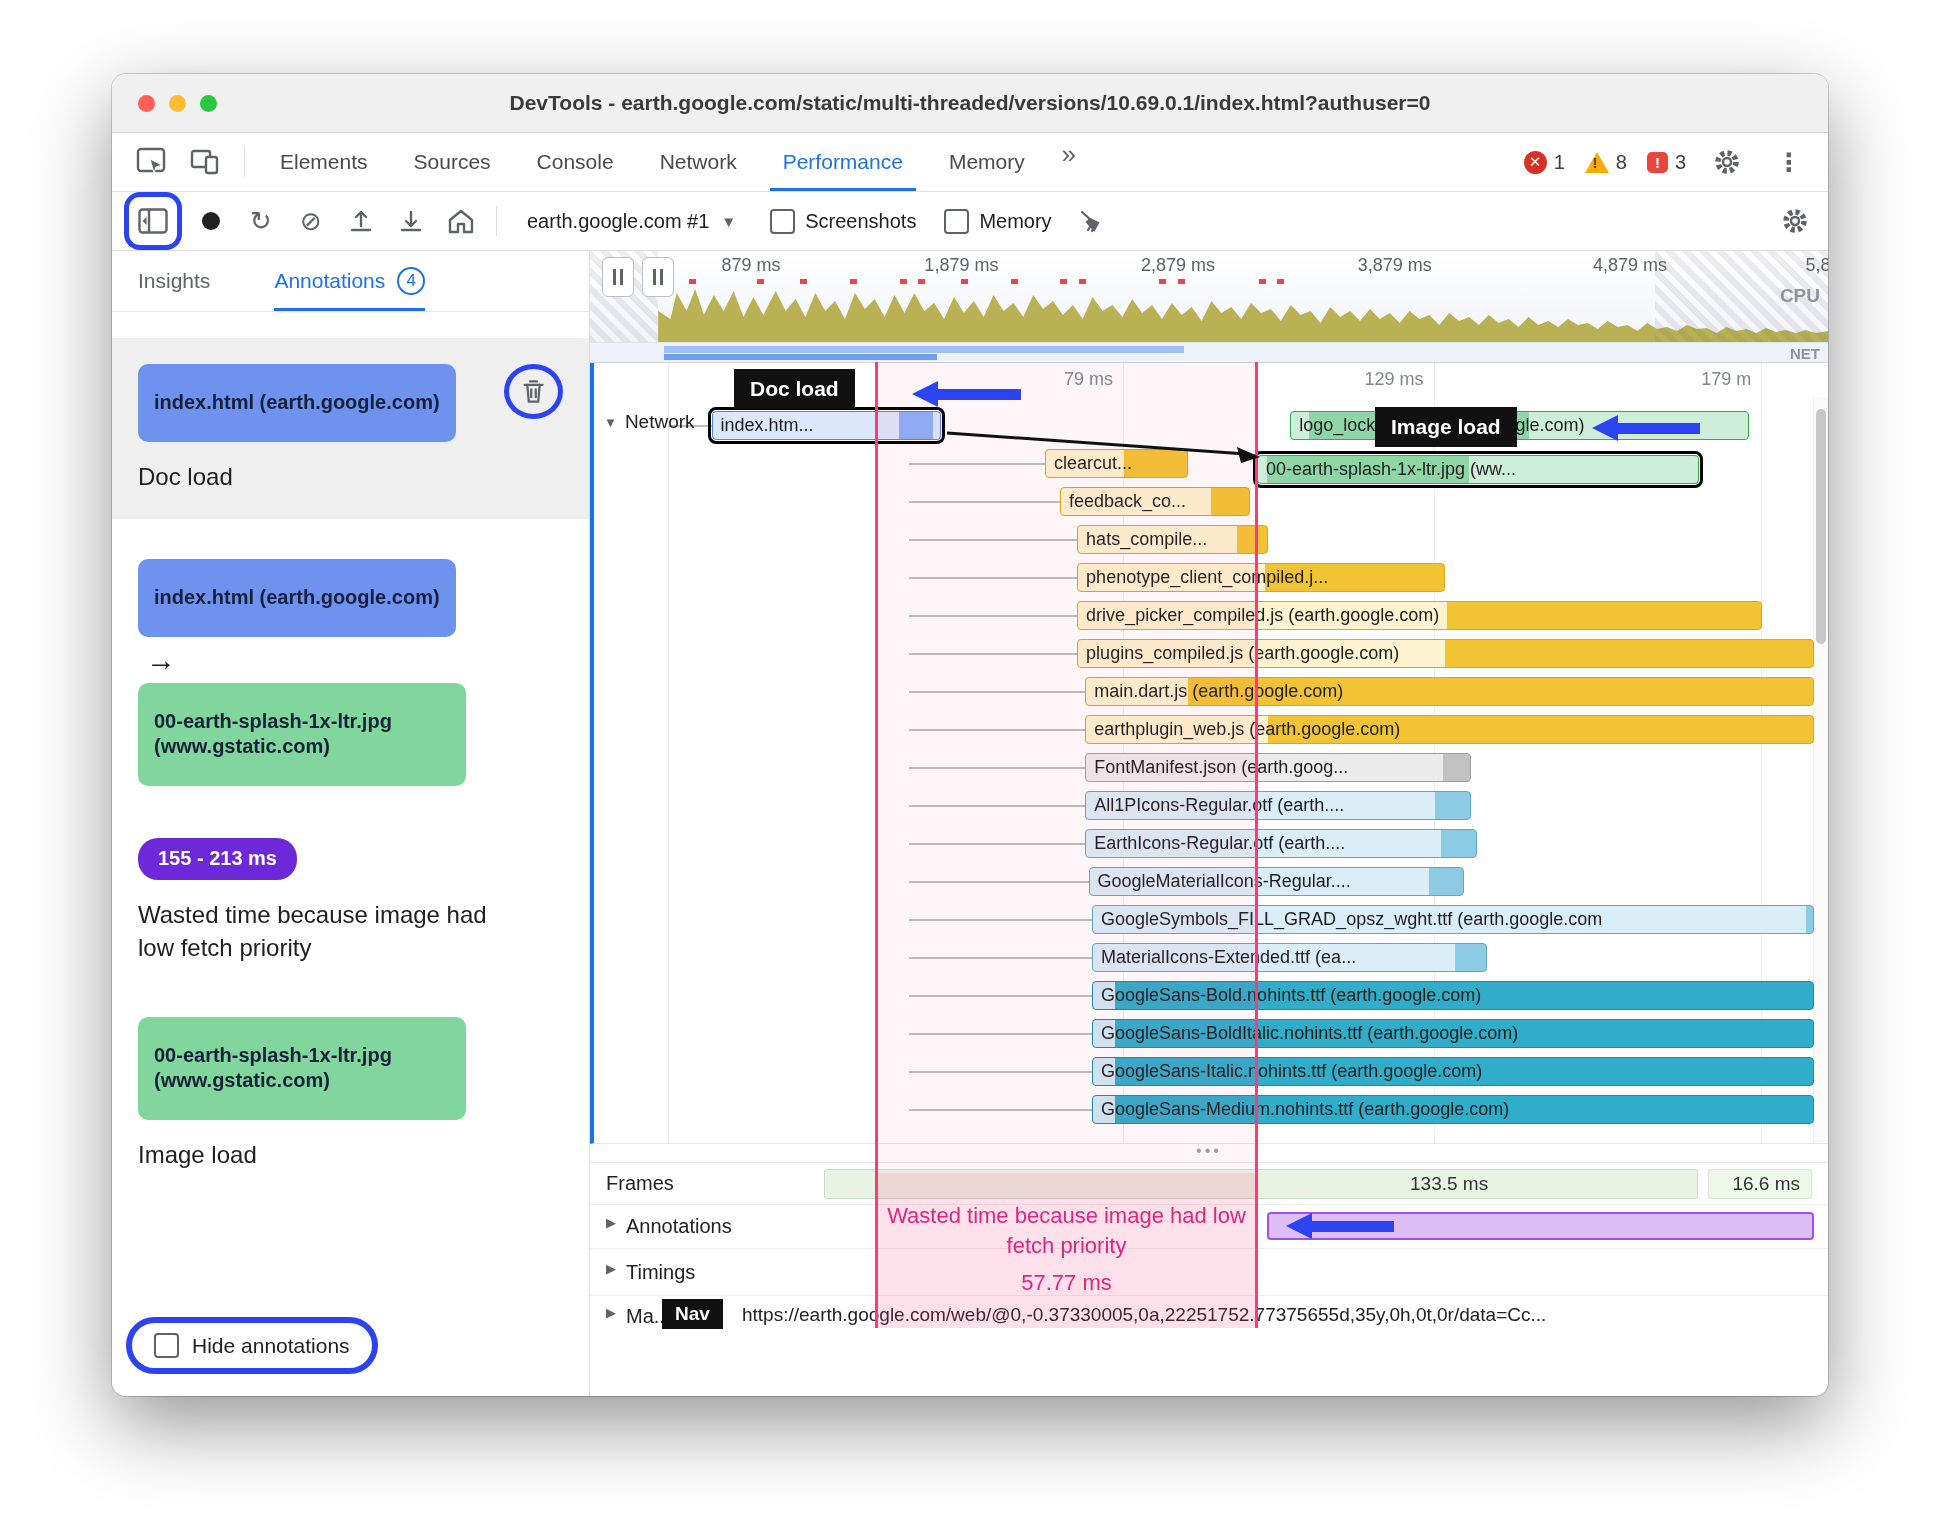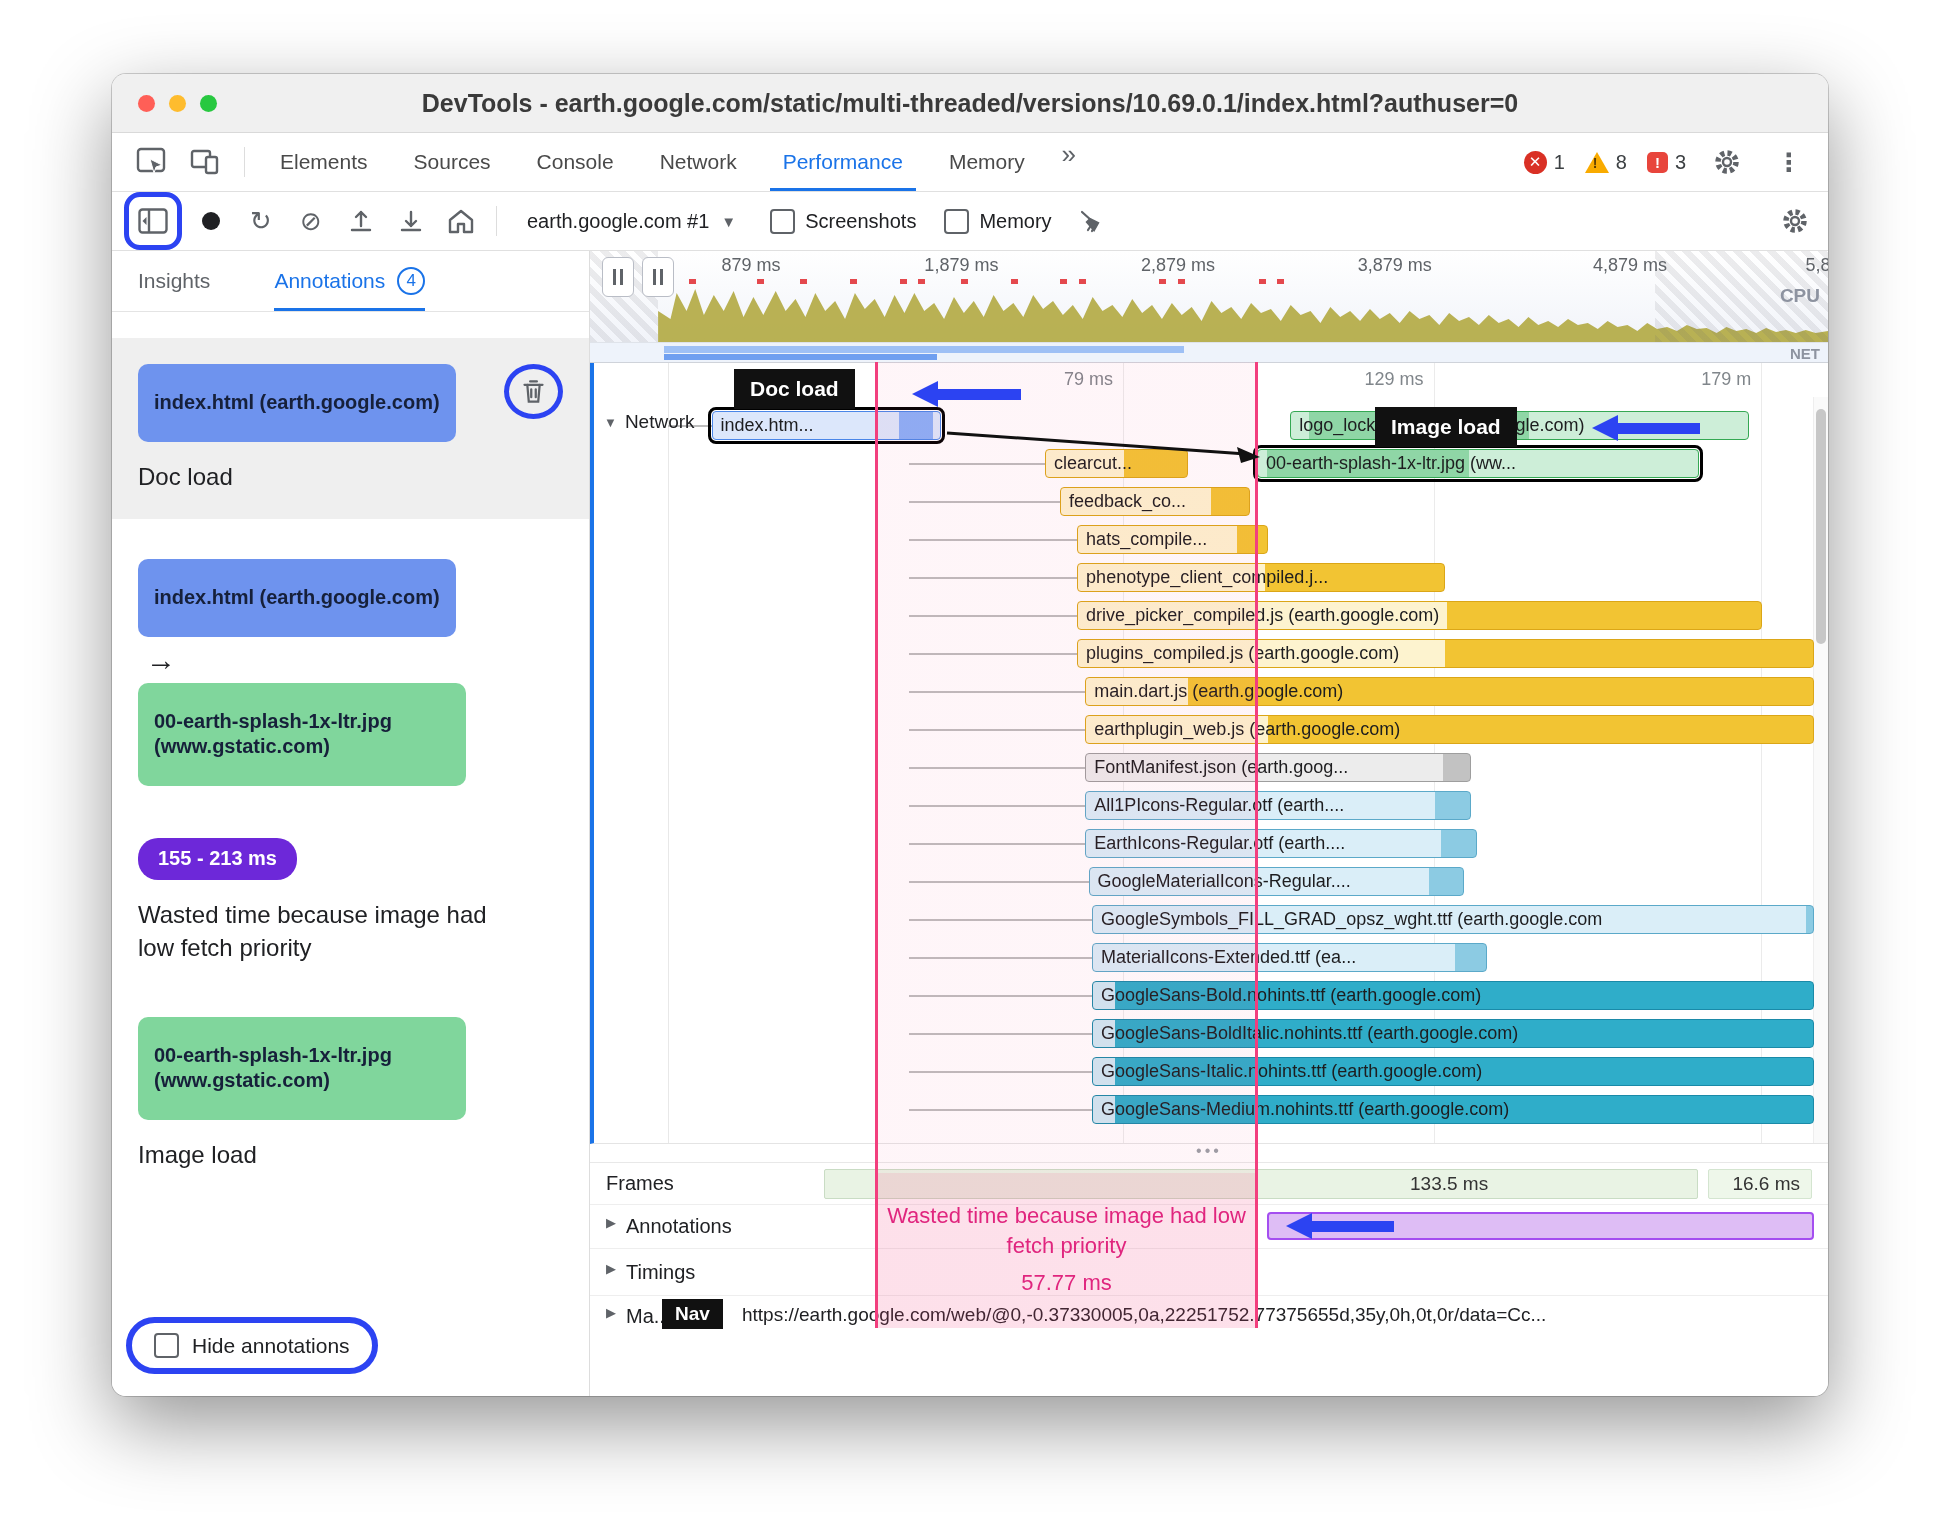--- a/index.html
+++ b/index.html
@@ -3,21 +3,21 @@
 <meta charset="utf-8">
 <style>
   html,body{margin:0;padding:0;background:#fff;}
   .stage{position:relative;width:1940px;height:1538px;background:#fff;font-family:"Liberation Sans","DejaVu Sans",sans-serif;overflow:hidden;}
   .window{position:absolute;left:112px;top:74px;width:1716px;height:1322px;background:#fff;border-radius:14px;
     box-shadow:0 28px 80px rgba(0,0,0,.42),0 0 0 1px rgba(0,0,0,.18);overflow:hidden;display:flex;flex-direction:column;}
   
   .titlebar{height:58px;background:#f0f0f0;border-bottom:1px solid #d9d9d9;display:flex;align-items:center;position:relative;flex:none;}
   .traffic{position:absolute;left:26px;display:flex;gap:14px;}
   .light{width:17px;height:17px;border-radius:50%;}
-  .title{margin:0 auto;font-size:25px;font-weight:700;color:#3a3a3a;text-align:center;}
+  .title{margin:0 auto;font-size:21px;font-weight:700;color:#3a3a3a;text-align:center;}
   
   .tabbar{height:58px;display:flex;align-items:stretch;border-bottom:1px solid #e0e0e0;background:#fff;padding:0 12px;flex:none;}
   .tab-icons{display:flex;align-items:center;gap:12px;padding:0 6px;}
   .icon-btn{width:42px;height:42px;display:flex;align-items:center;justify-content:center;color:#5f6368;font-size:25px;}
   .vdiv{width:1px;height:30px;background:#ddd;align-self:center;margin:0 6px;}
   .tabs{display:flex;}
   .tab{display:flex;align-items:center;padding:0 23px;font-size:21px;color:#4a4a4a;position:relative;white-space:nowrap;}
   .tab.active{color:var(--accent,#1a73e8);}
   .tab.active::after{content:"";position:absolute;left:10px;right:10px;bottom:0;height:3px;background:var(--accent,#1a73e8);}
   .status{margin-left:auto;display:flex;align-items:center;gap:20px;padding-right:6px;}
@@ -352,21 +352,21 @@
                   </div>
                   <div class="bar" style="left: 54.3%; width: 40%; border-color: rgb(52, 168, 83); background: linear-gradient(to right, rgb(205, 238, 216) 0%, rgb(205, 238, 216) 4%, rgb(143, 214, 166) 4%, rgb(143, 214, 166) 52%, rgb(205, 238, 216) 52%, rgb(205, 238, 216) 100%);">
                     <span class="bar-label">logo_lockup.svg (earth.google.com)</span>
                   </div>
                 </div>
                 <div class="nrow">
                   <div class="whisker" style="left: 21%; width: 11.9%;"></div>
                   <div class="bar" style="left: 32.9%; width: 12.5%; border-color: rgb(219, 166, 23); background: linear-gradient(to right, rgb(253, 243, 207) 0%, rgb(253, 243, 207) 55%, rgb(242, 196, 51) 55%, rgb(242, 196, 51) 100%, rgb(253, 243, 207) 100%, rgb(253, 243, 207) 100%);">
                     <span class="bar-label">clearcut...</span>
                   </div>
-                  <div class="bar annotated" style="left: 51.4%; width: 38.6%; border-color: rgb(52, 168, 83); background: linear-gradient(to right, rgb(205, 238, 216) 0%, rgb(205, 238, 216) 2%, rgb(143, 214, 166) 2%, rgb(143, 214, 166) 48%, rgb(205, 238, 216) 48%, rgb(205, 238, 216) 100%);">
+                  <div class="bar annotated" style="left: 51.4%; width: 38.6%; border-color: rgb(52, 168, 83); background: linear-gradient(to right, rgb(205, 238, 216) 0%, rgb(205, 238, 216) 2%, rgb(143, 214, 166) 2%, rgb(143, 214, 166) 48%, rgb(205, 238, 216) 48%, rgb(205, 238, 216) 100%); margin-top: 6px;">
                     <span class="bar-label">00-earth-splash-1x-ltr.jpg (ww...</span>
                   </div>
                 </div>
                 <div class="nrow">
                   <div class="whisker" style="left: 21%; width: 13.2%;"></div>
                   <div class="bar" style="left: 34.2%; width: 16.6%; border-color: rgb(219, 166, 23); background: linear-gradient(to right, rgb(253, 243, 207) 0%, rgb(253, 243, 207) 80%, rgb(242, 196, 51) 80%, rgb(242, 196, 51) 100%, rgb(253, 243, 207) 100%, rgb(253, 243, 207) 100%);">
                     <span class="bar-label">feedback_co...</span>
                   </div>
                 </div>
                 <div class="nrow">

